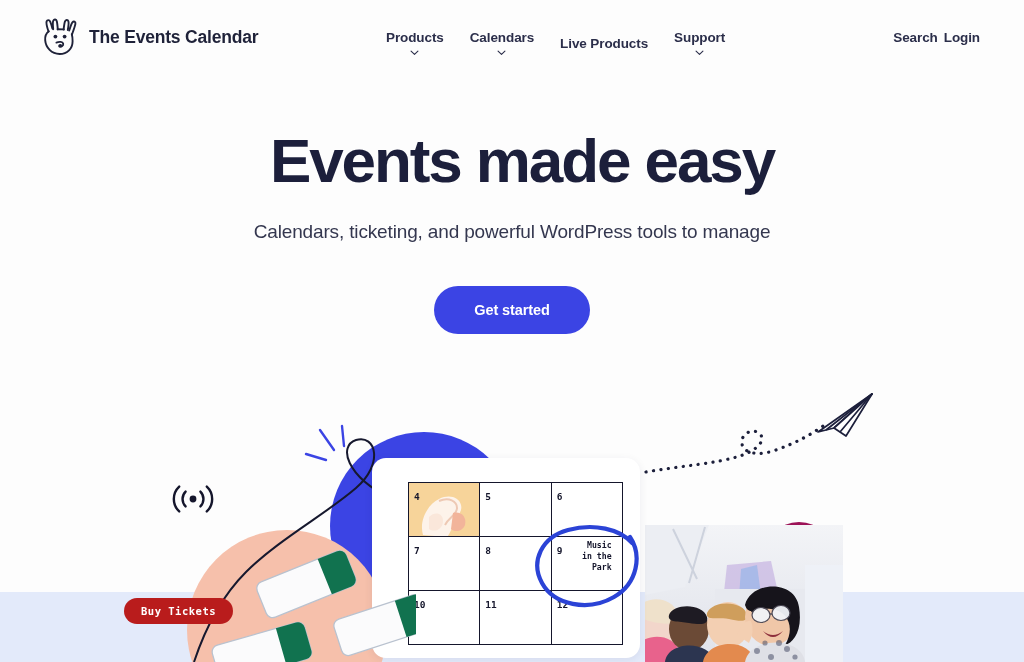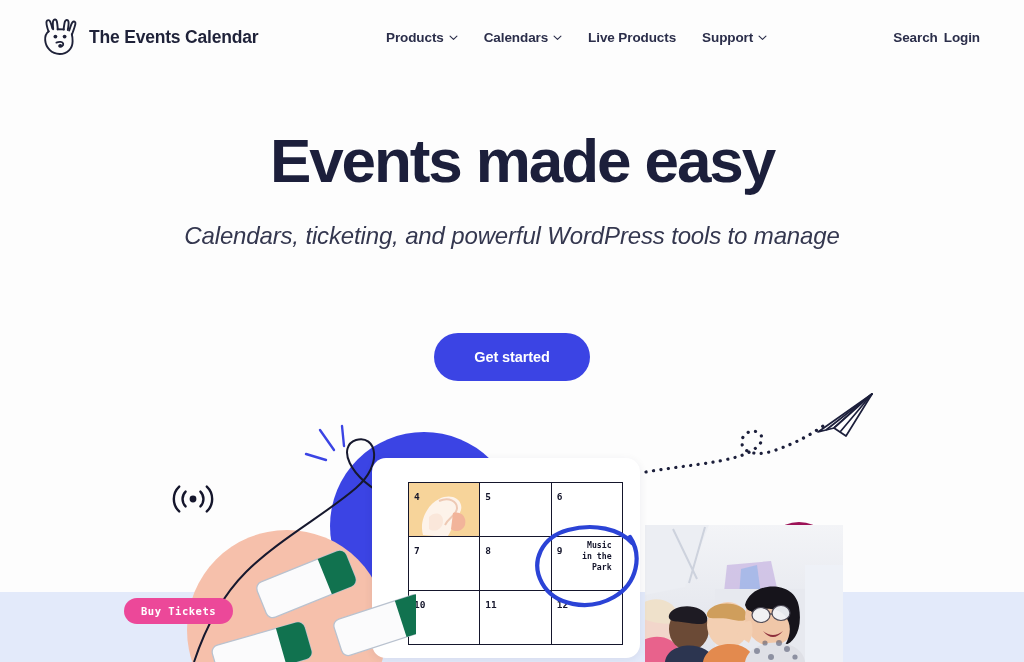--- a/index.html
+++ b/index.html
@@ -58,20 +58,21 @@
   .navitem {
     display: flex;
     align-items: center;
     gap: 5px;
     font-size: 13.5px;
     font-weight: 700;
     color: #2b2e4a;
     cursor: pointer;
     white-space: nowrap;
     letter-spacing: -0.1px;
+    flex-direction: column;
   }
   .chev { display: block; width: 9px; height: 6px; }
   .chev svg { display: block; }
 
   .utilnav {
     position: absolute;
     right: 44px;
     top: 22px;
     display: flex;
     align-items: center;
@@ -97,41 +98,39 @@
   .hero-title {
     font-size: 62px;
     line-height: 1.05;
     font-weight: 700;
     color: #1c1f3b;
     letter-spacing: -2.1px;
     padding-left: 20px;
   }
   .hero-sub {
     margin-top: 26px;
-    font-size: 24px;
+    font-size: 19px;
     line-height: 1.42;
     color: #34374f;
     letter-spacing: -0.15px;
     font-weight: 400;
-    font-style: italic;
   }
   .cta-wrap { margin-top: 40px; }
   .cta {
     display: inline-block;
     background: #3b44e4;
     color: #ffffff;
     font-size: 14.5px;
     font-weight: 700;
     letter-spacing: -0.1px;
     padding: 16px 40px;
     border: none;
     border-radius: 40px;
     cursor: pointer;
     font-family: "Liberation Sans", sans-serif;
-    margin-top: 40px;
   }
 
   .band {
     position: absolute;
     left: 0; top: 592px;
     width: 1024px;
     height: 70px;
     background: #e3eafa;
     z-index: 5;
   }
@@ -230,21 +229,21 @@
     position: absolute;
     left: 532px; top: 521px;
     width: 112px; height: 94px;
     z-index: 22;
     pointer-events: none;
   }
 
   .buy-tickets {
     position: absolute;
     left: 124px; top: 598px;
-    background: #ec4899;
+    background: #b91c1c;
     color: #ffffff;
     font-family: "DejaVu Sans Mono", monospace;
     font-size: 10.5px;
     font-weight: 700;
     letter-spacing: 0.5px;
     padding: 7px 17px;
     border-radius: 20px;
     border: none;
     cursor: pointer;
     z-index: 24;

